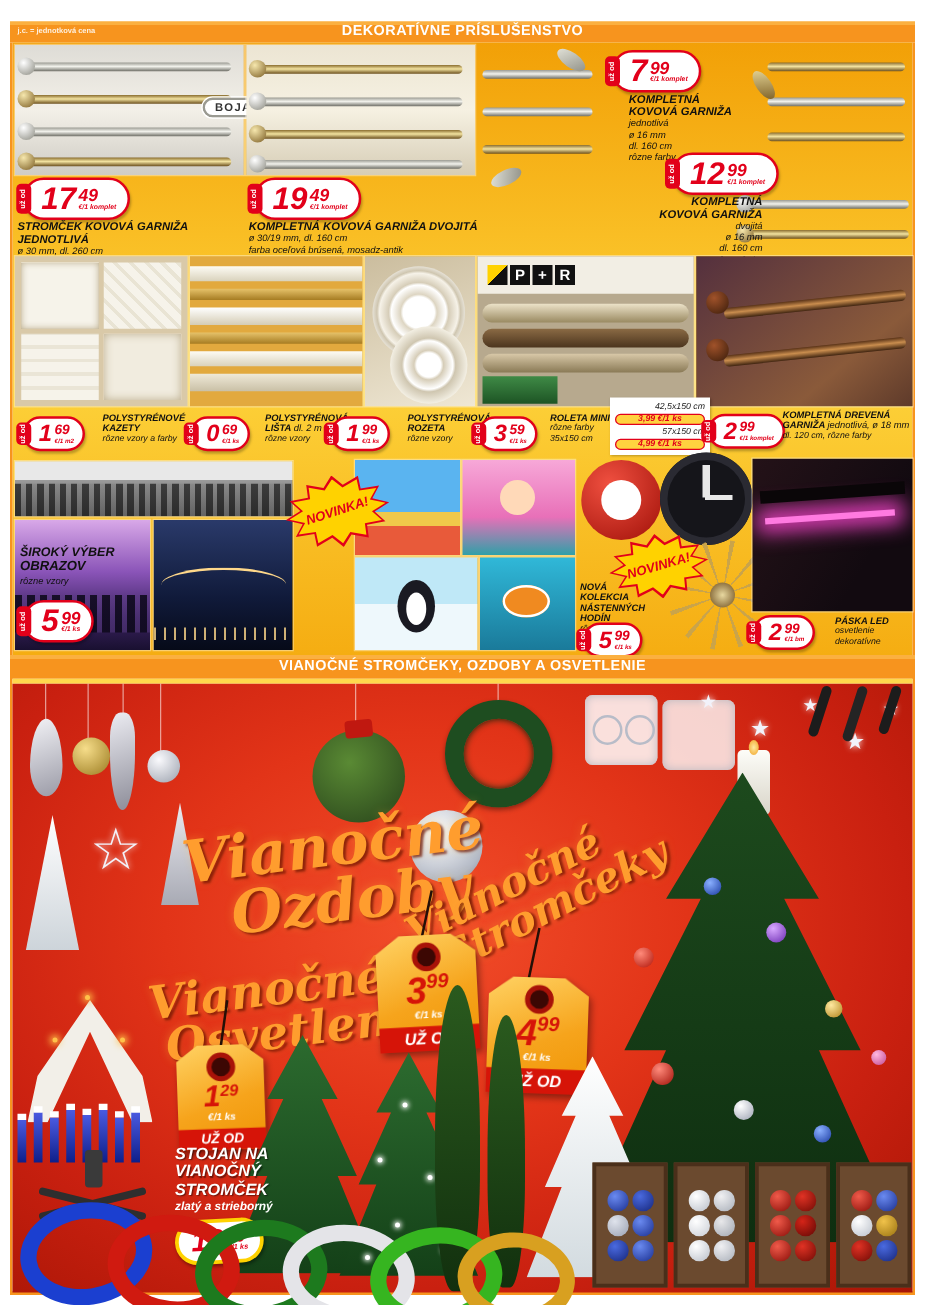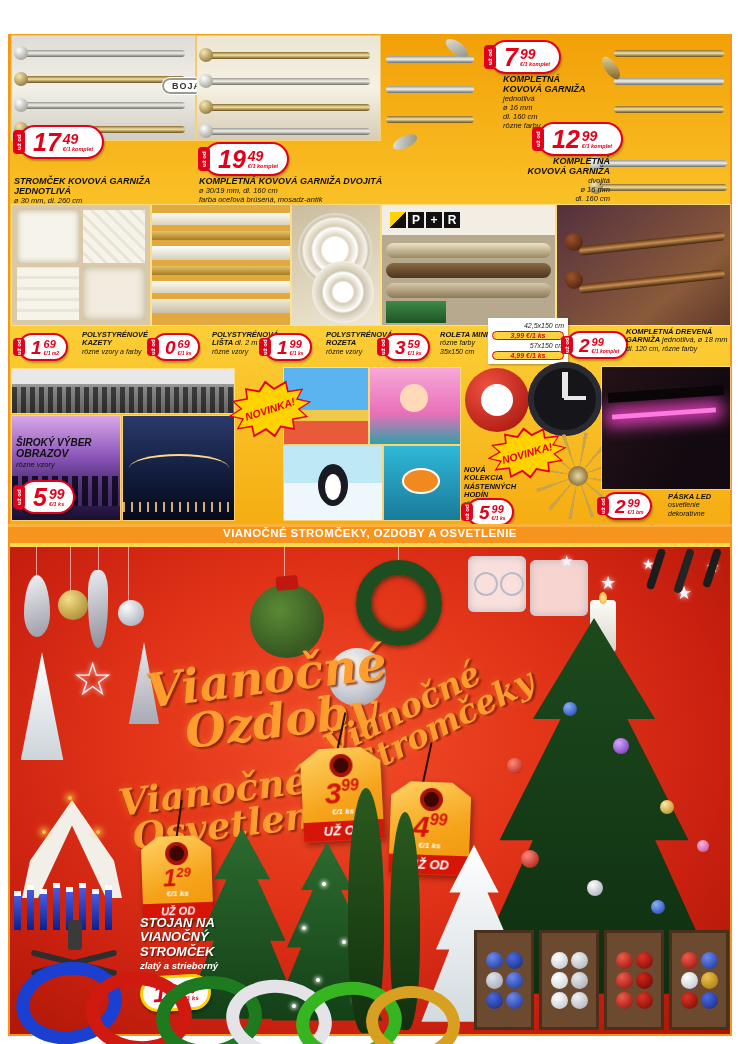--- a/index.html
+++ b/index.html
@@ -101,38 +101,42 @@
       padding:1px 10px;margin-top:4px;transform:rotate(-3deg);box-shadow:1px 2px 3px rgba(0,0,0,.4);}
   .stojan .bigloz .e{font-size:24px;color:#e2001a;} 
   .stojan .bigloz .col{display:flex;flex-direction:column;margin-left:2px;color:#e2001a;}
   .stojan .bigloz .c{font-size:13px;line-height:1;} .stojan .bigloz .u{font-size:6px;line-height:1.2;}
 </style>
 </head>
 <body>
 
 <div class="page">
 
+  <div class="banner" style="top:17px;height:17px;">
+    <span class="note">j.c. = jednotková cena</span>
+    <div class="btxt">DEKORATÍVNE PRÍSLUŠENSTVO</div>
+  </div>
 
   <div class="abs goldbg"></div>
   <div class="abs" style="left:8px;top:34px;width:2px;height:1000px;background:#f7941e;"></div>
   <div class="abs" style="left:730px;top:34px;width:2px;height:1000px;background:#f7941e;"></div>
   <div class="abs" style="left:8px;top:1033px;width:724px;height:3px;background:#f7941e;"></div>
 
   <div class="photo" style="left:12px;top:36px;width:183px;height:104px;background:linear-gradient(180deg,#dedcd6,#f3f0e8 50%,#cfccc4);">
     <div class="rod" style="left:8px;top:14px;width:165px;"></div>
       <div class="fin" style="left:2px;top:10px;"></div>
     <div class="rod brass" style="left:8px;top:40px;width:165px;"></div>
       <div class="fin brass" style="left:2px;top:36px;"></div>
     <div class="rod" style="left:8px;top:66px;width:165px;"></div>
       <div class="fin" style="left:2px;top:62px;"></div>
     <div class="rod brass" style="left:8px;top:90px;width:165px;"></div>
       <div class="fin brass" style="left:2px;top:86px;"></div>
   </div>
   <div class="brand" style="left:162px;top:78px;">BOJANEK</div>
-  <div class="loz" style="left:18px;top:125px;">
+  <div class="loz" style="left:18px;top:142px;">
     <span class="tab">už od</span>
     <span class="eur">17</span>
     <span class="col">
         <span class="cts">49</span>
         <span class="unit">€/1 komplet</span>
       </span>
   </div>
   <div class="ptext" style="left:14px;top:176px;width:184px;">
     <div class="pt">STROMČEK KOVOVÁ GARNIŽA JEDNOTLIVÁ</div>
     <div class="pd">ø 30 mm, dl. 260 cm</div>

